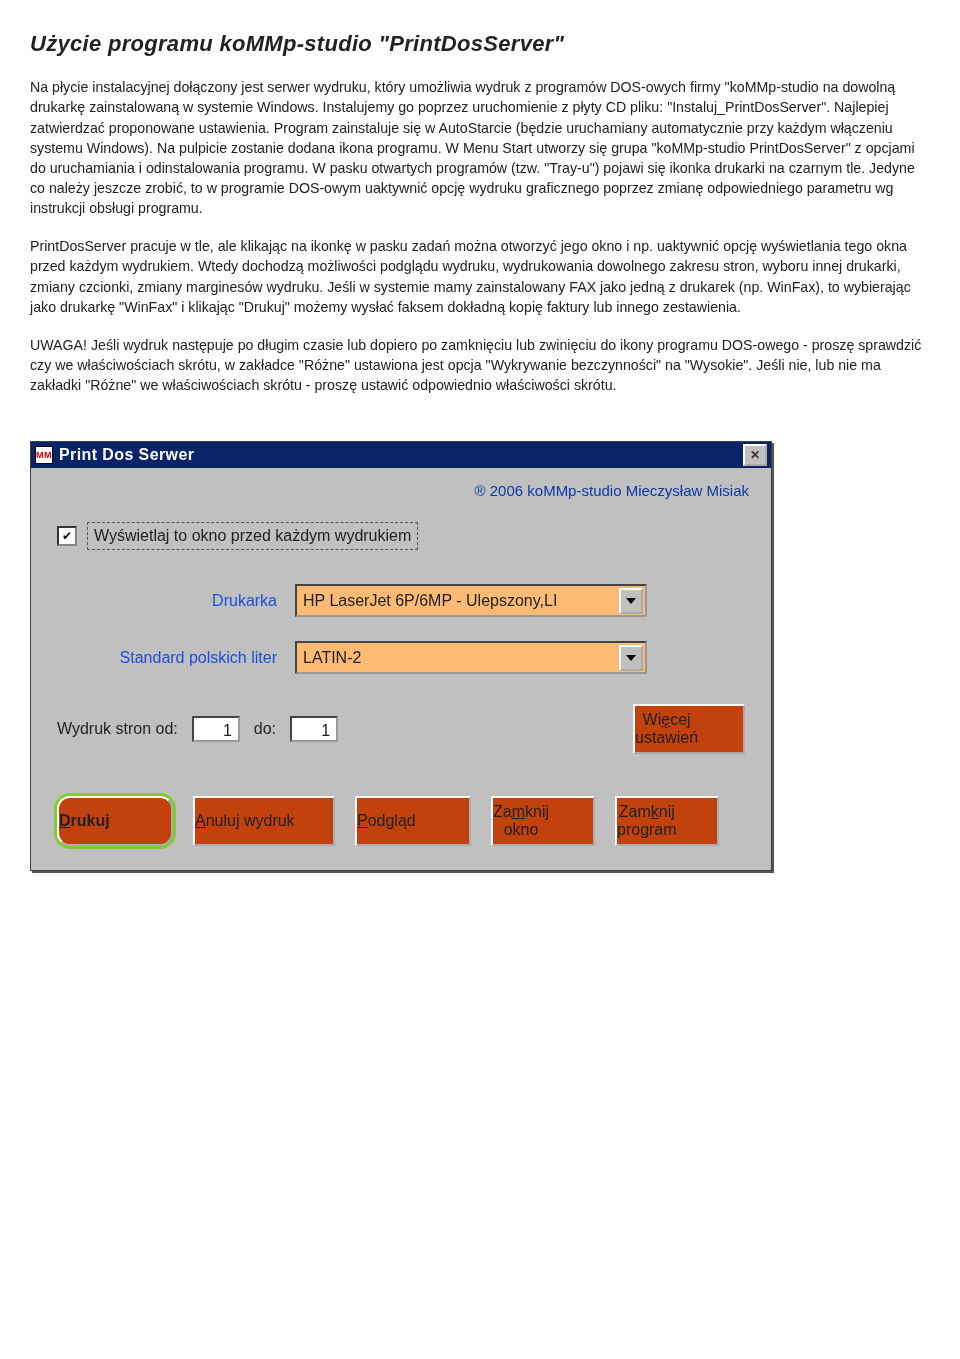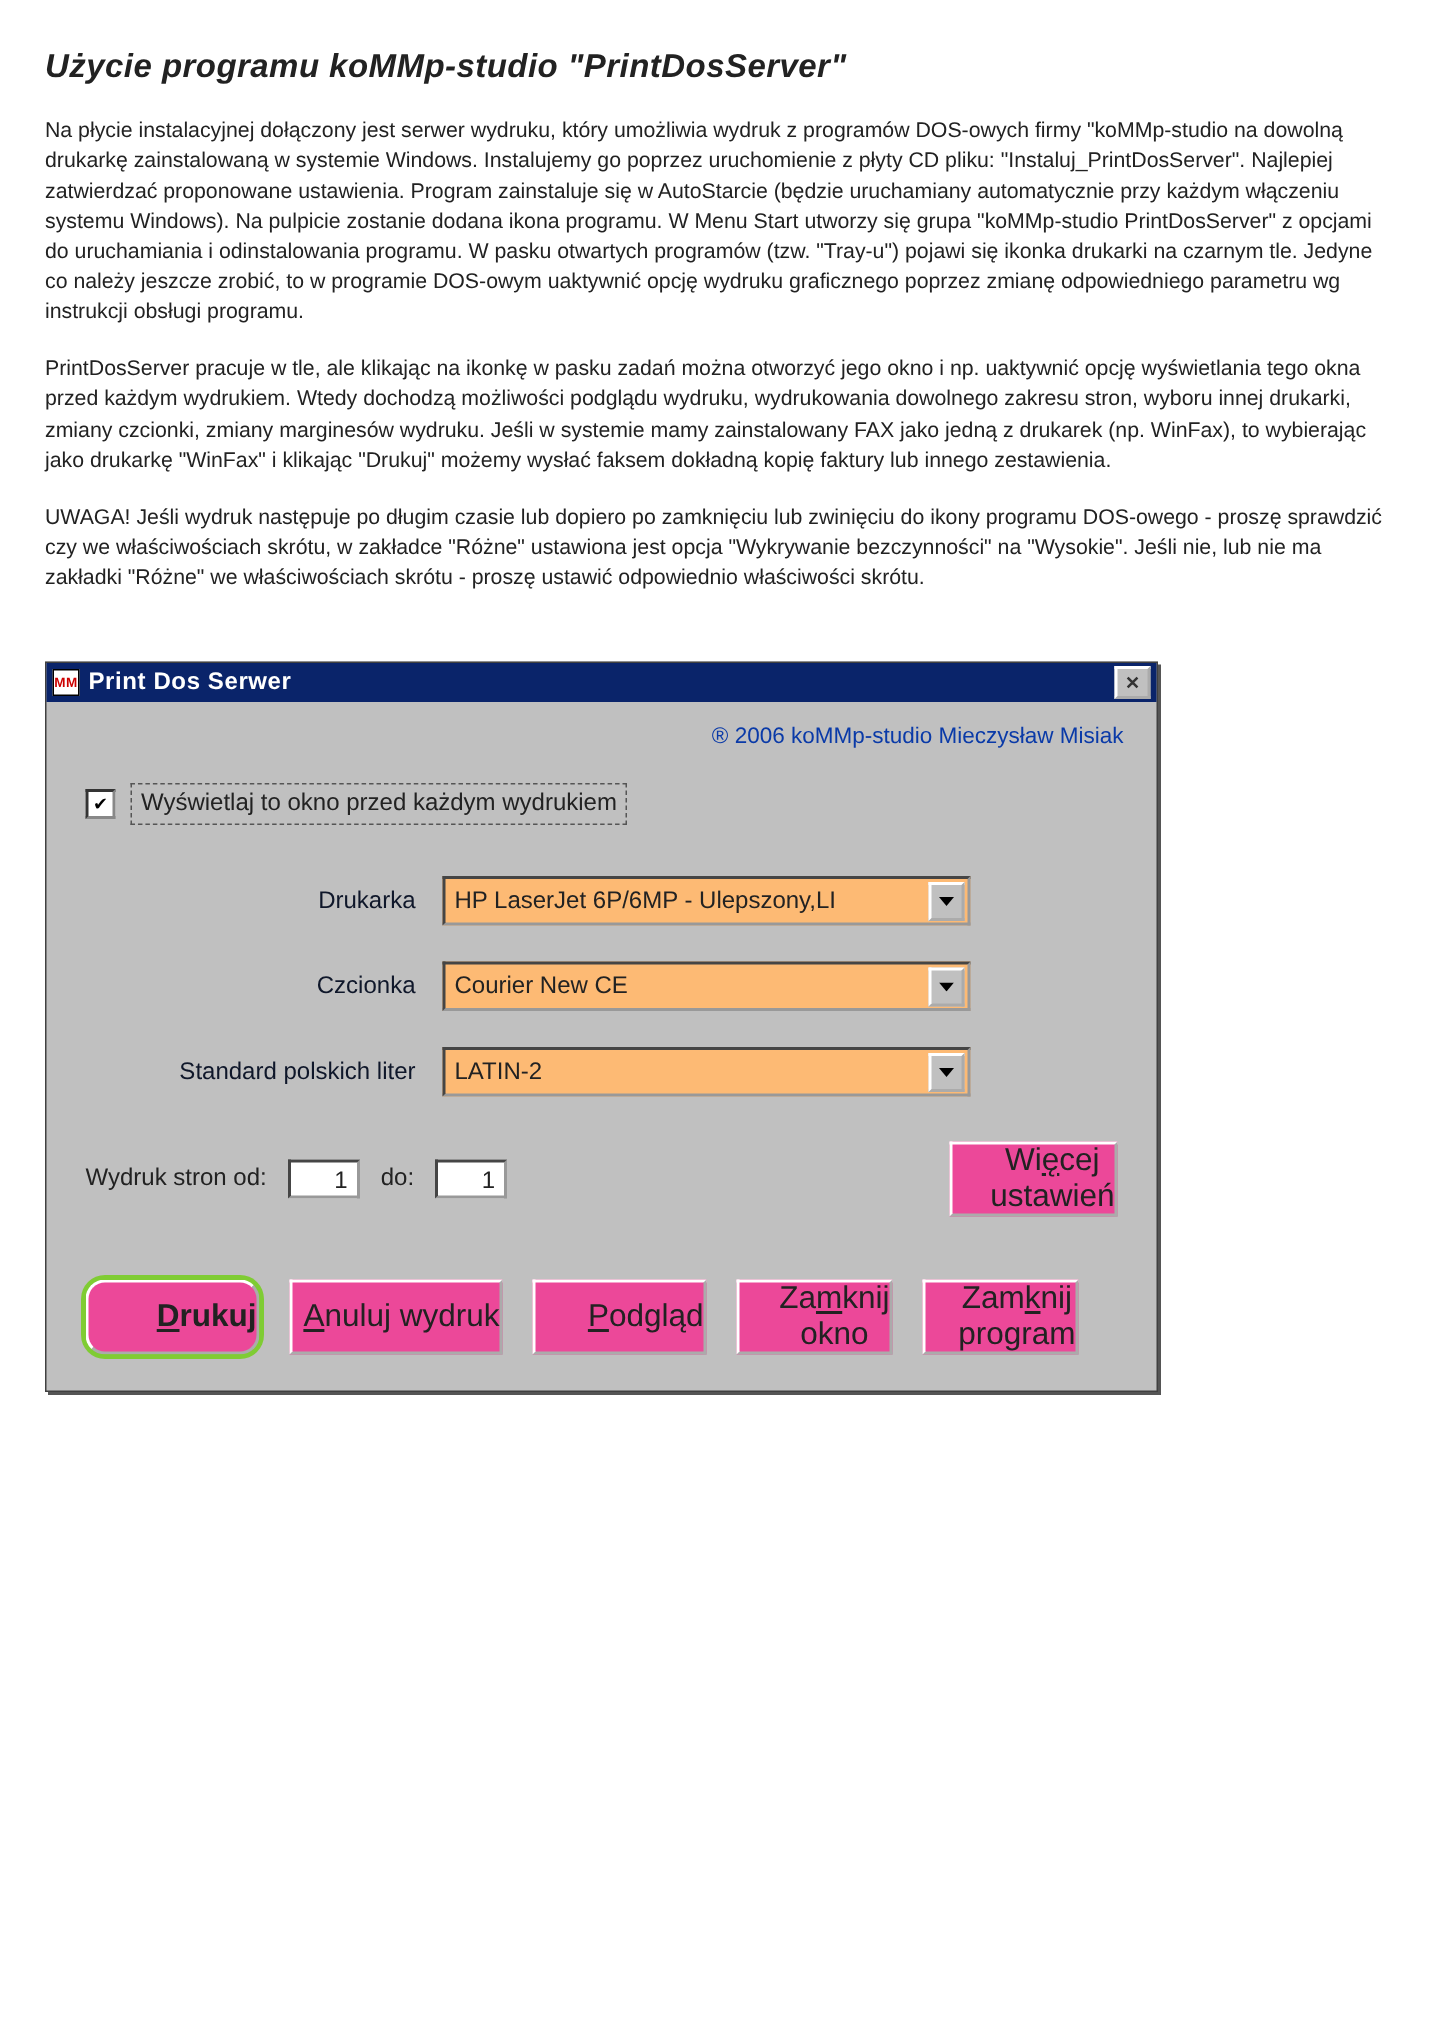--- a/index.html
+++ b/index.html
@@ -65,21 +65,21 @@
   .chk {
     width:16px; height:16px; background:#fff; border:2px inset #888;
     display:flex; align-items:center; justify-content:center; font-size:12px; color:#000;
   }
   .chk-label {
     border:1px dashed #555;
     padding:2px 6px;
     font-size:16px;
   }
   .row { display:flex; align-items:center; margin-bottom:24px; }
-  .row .lbl { width:220px; text-align:right; padding-right:18px; color:#0f172a;}
+  .row .lbl { width:220px; text-align:right; padding-right:18px; color:#1d4ed8;}
   .combo {
     flex: 0 0 340px;
     height:29px;
     background:#fdba74;
     border:2px inset #999;
     display:flex; align-items:center; justify-content:space-between;
     padding:0 2px 0 6px;
   }
   .combo .txt { font-size:16px; white-space:nowrap; overflow:hidden;}
   .combo .arrow {
@@ -91,26 +91,26 @@
   .arrow svg { display:block;}
   .row-pages { display:flex; align-items:center; margin-top:30px; gap:14px;}
   .row-pages .lbl2 { font-size:16px; }
   .numbox {
     width:48px; height:26px;
     background:#fff; border:2px inset #999;
     text-align:right; padding:2px 6px 0 0; font-size:16px;
     box-sizing:border-box;
   }
   .btn {
-    background:#ec4899;
+    background:#c2410c;
     border:2px outset #fff;
     text-align:center;
     cursor:pointer;
-    font-size:21px;
-    display:flex;align-items:center;justify-content:flex-end;
+    font-size:16px;
+    display:flex;align-items:center;justify-content:flex-start;
     white-space:pre-line;
     line-height:1.15;
   }
   .btn-more { width:108px; height:46px; margin-left:auto; }
   .button-bar { display:flex; gap:20px; margin-top:42px;}
   .btn-main { width:112px; height:46px;}
   .btn-main.primary {
     font-weight:bold;
     box-shadow: 0 0 0 3px #7fcc33;
     border-radius: 13px;
@@ -155,31 +155,20 @@
       <div class="combo">
         <span class="txt">HP LaserJet 6P/6MP - Ulepszony,LI</span>
         <div class="arrow">
           <svg width="10" height="6">
                 <polygon points="0,0 10,0 5,6" fill="#000"></polygon>
               </svg>
         </div>
       </div>
     </div>
 
-    <div class="row">
-      <div class="lbl">Czcionka</div>
-      <div class="combo">
-        <span class="txt">Courier New CE</span>
-        <div class="arrow">
-          <svg width="10" height="6">
-                <polygon points="0,0 10,0 5,6" fill="#000"></polygon>
-              </svg>
-        </div>
-      </div>
-    </div>
 
     <div class="row">
       <div class="lbl">Standard polskich liter</div>
       <div class="combo">
         <span class="txt">LATIN-2</span>
         <div class="arrow">
           <svg width="10" height="6">
                 <polygon points="0,0 10,0 5,6" fill="#000"></polygon>
               </svg>
         </div>

